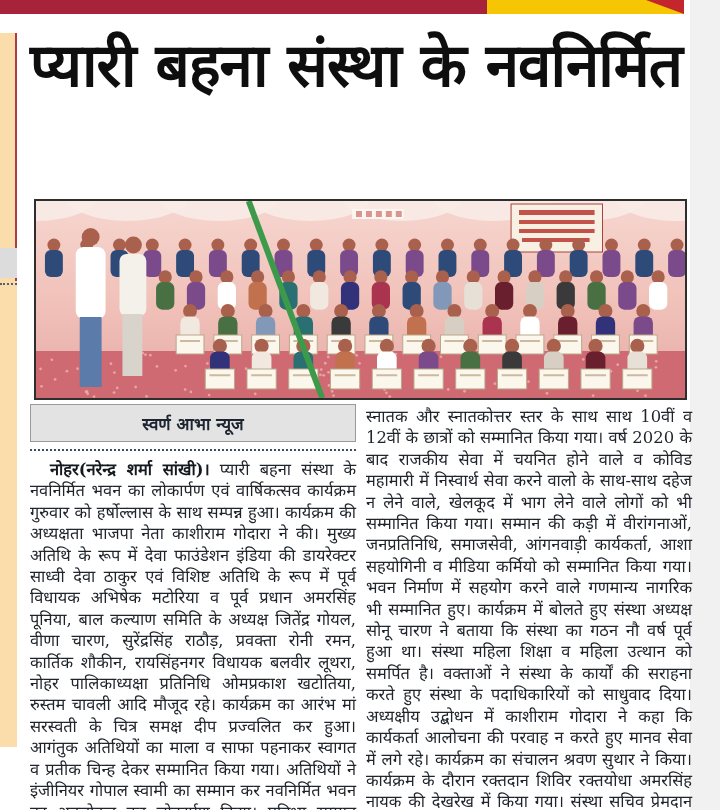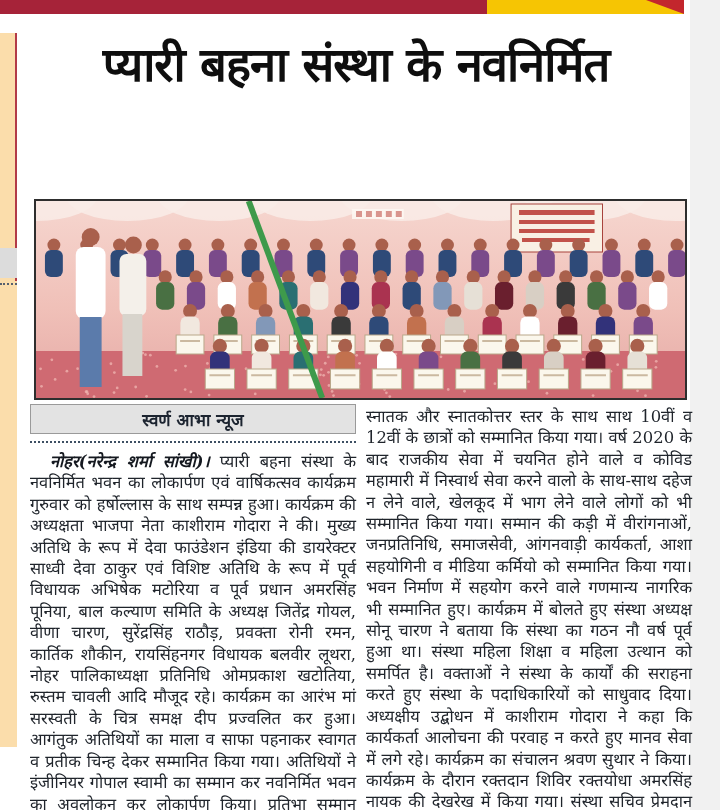--- a/index.html
+++ b/index.html
@@ -14,45 +14,45 @@
   .top-bar .yellow-seg{position:absolute;top:0;left:487px;width:197px;height:14px;background:#F6C503;}
   .top-bar .corner-tri{position:absolute;top:0;left:159px;width:38px;height:14px;}
   .left-strip{position:absolute;top:33px;left:0;width:17px;height:714px;background:#FBDDAB;}
   .left-strip .red-edge{position:absolute;top:0;right:0;width:2px;height:248px;background:#B23A47;}
   .left-strip .gray-block{position:absolute;top:215px;left:0;width:100%;height:30px;background:#DCDCDC;}
   .left-strip .strip-dots{position:absolute;top:250px;left:0;width:100%;border-top:2px dotted #55606e;}
   
   .headline{
     position:absolute;top:26px;left:25px;width:662px;text-align:center;
     font-family:"DejaVu Sans","Liberation Sans",sans-serif;
-    font-weight:900;font-size:47px;line-height:78px;color:#0e0e0e;letter-spacing:-1px;
+    font-weight:900;font-size:60px;line-height:78px;color:#0e0e0e;letter-spacing:-1px;
   }
   
   .photo-frame{
     position:absolute;top:199px;left:34px;width:653px;height:201px;
     border:2px solid #2e2e2e;box-sizing:border-box;background:#f3c6be;
   }
   .photo-frame svg{display:block;width:100%;height:100%;}
   
   .columns{
     position:absolute;top:404px;left:30px;width:662px;
     display:flex;gap:10px;
   }
   .col{width:326px;}
   .byline-box{
-    height:30px;background:#E3E3E3;border:1px solid #9a9a9a;box-sizing:border-box;
+    height:38px;background:#E3E3E3;border:1px solid #9a9a9a;box-sizing:border-box;
     display:flex;align-items:center;justify-content:center;
     font-weight:bold;font-size:17px;color:#1c2430;
   }
   .dotted-rule{border-bottom:2px dotted #3d4f63;margin-top:7px;}
   .body-text{
     margin:8px 0 0 0;font-size:16.4px;line-height:21.4px;color:#1f242b;
     text-align:justify;
   }
-  .body-text strong{font-weight:bold;color:#14181f;font-style:italic;}
+  .body-text strong{font-weight:bold;color:#14181f;}
   .lead-indent{text-indent:20px;}
   .col-right .body-text{margin-top:2px;}
 </style>
 </head>
 <body>
 
 <div class="right-margin"></div>
 
 <div class="top-bar">
   <div class="yellow-seg">

